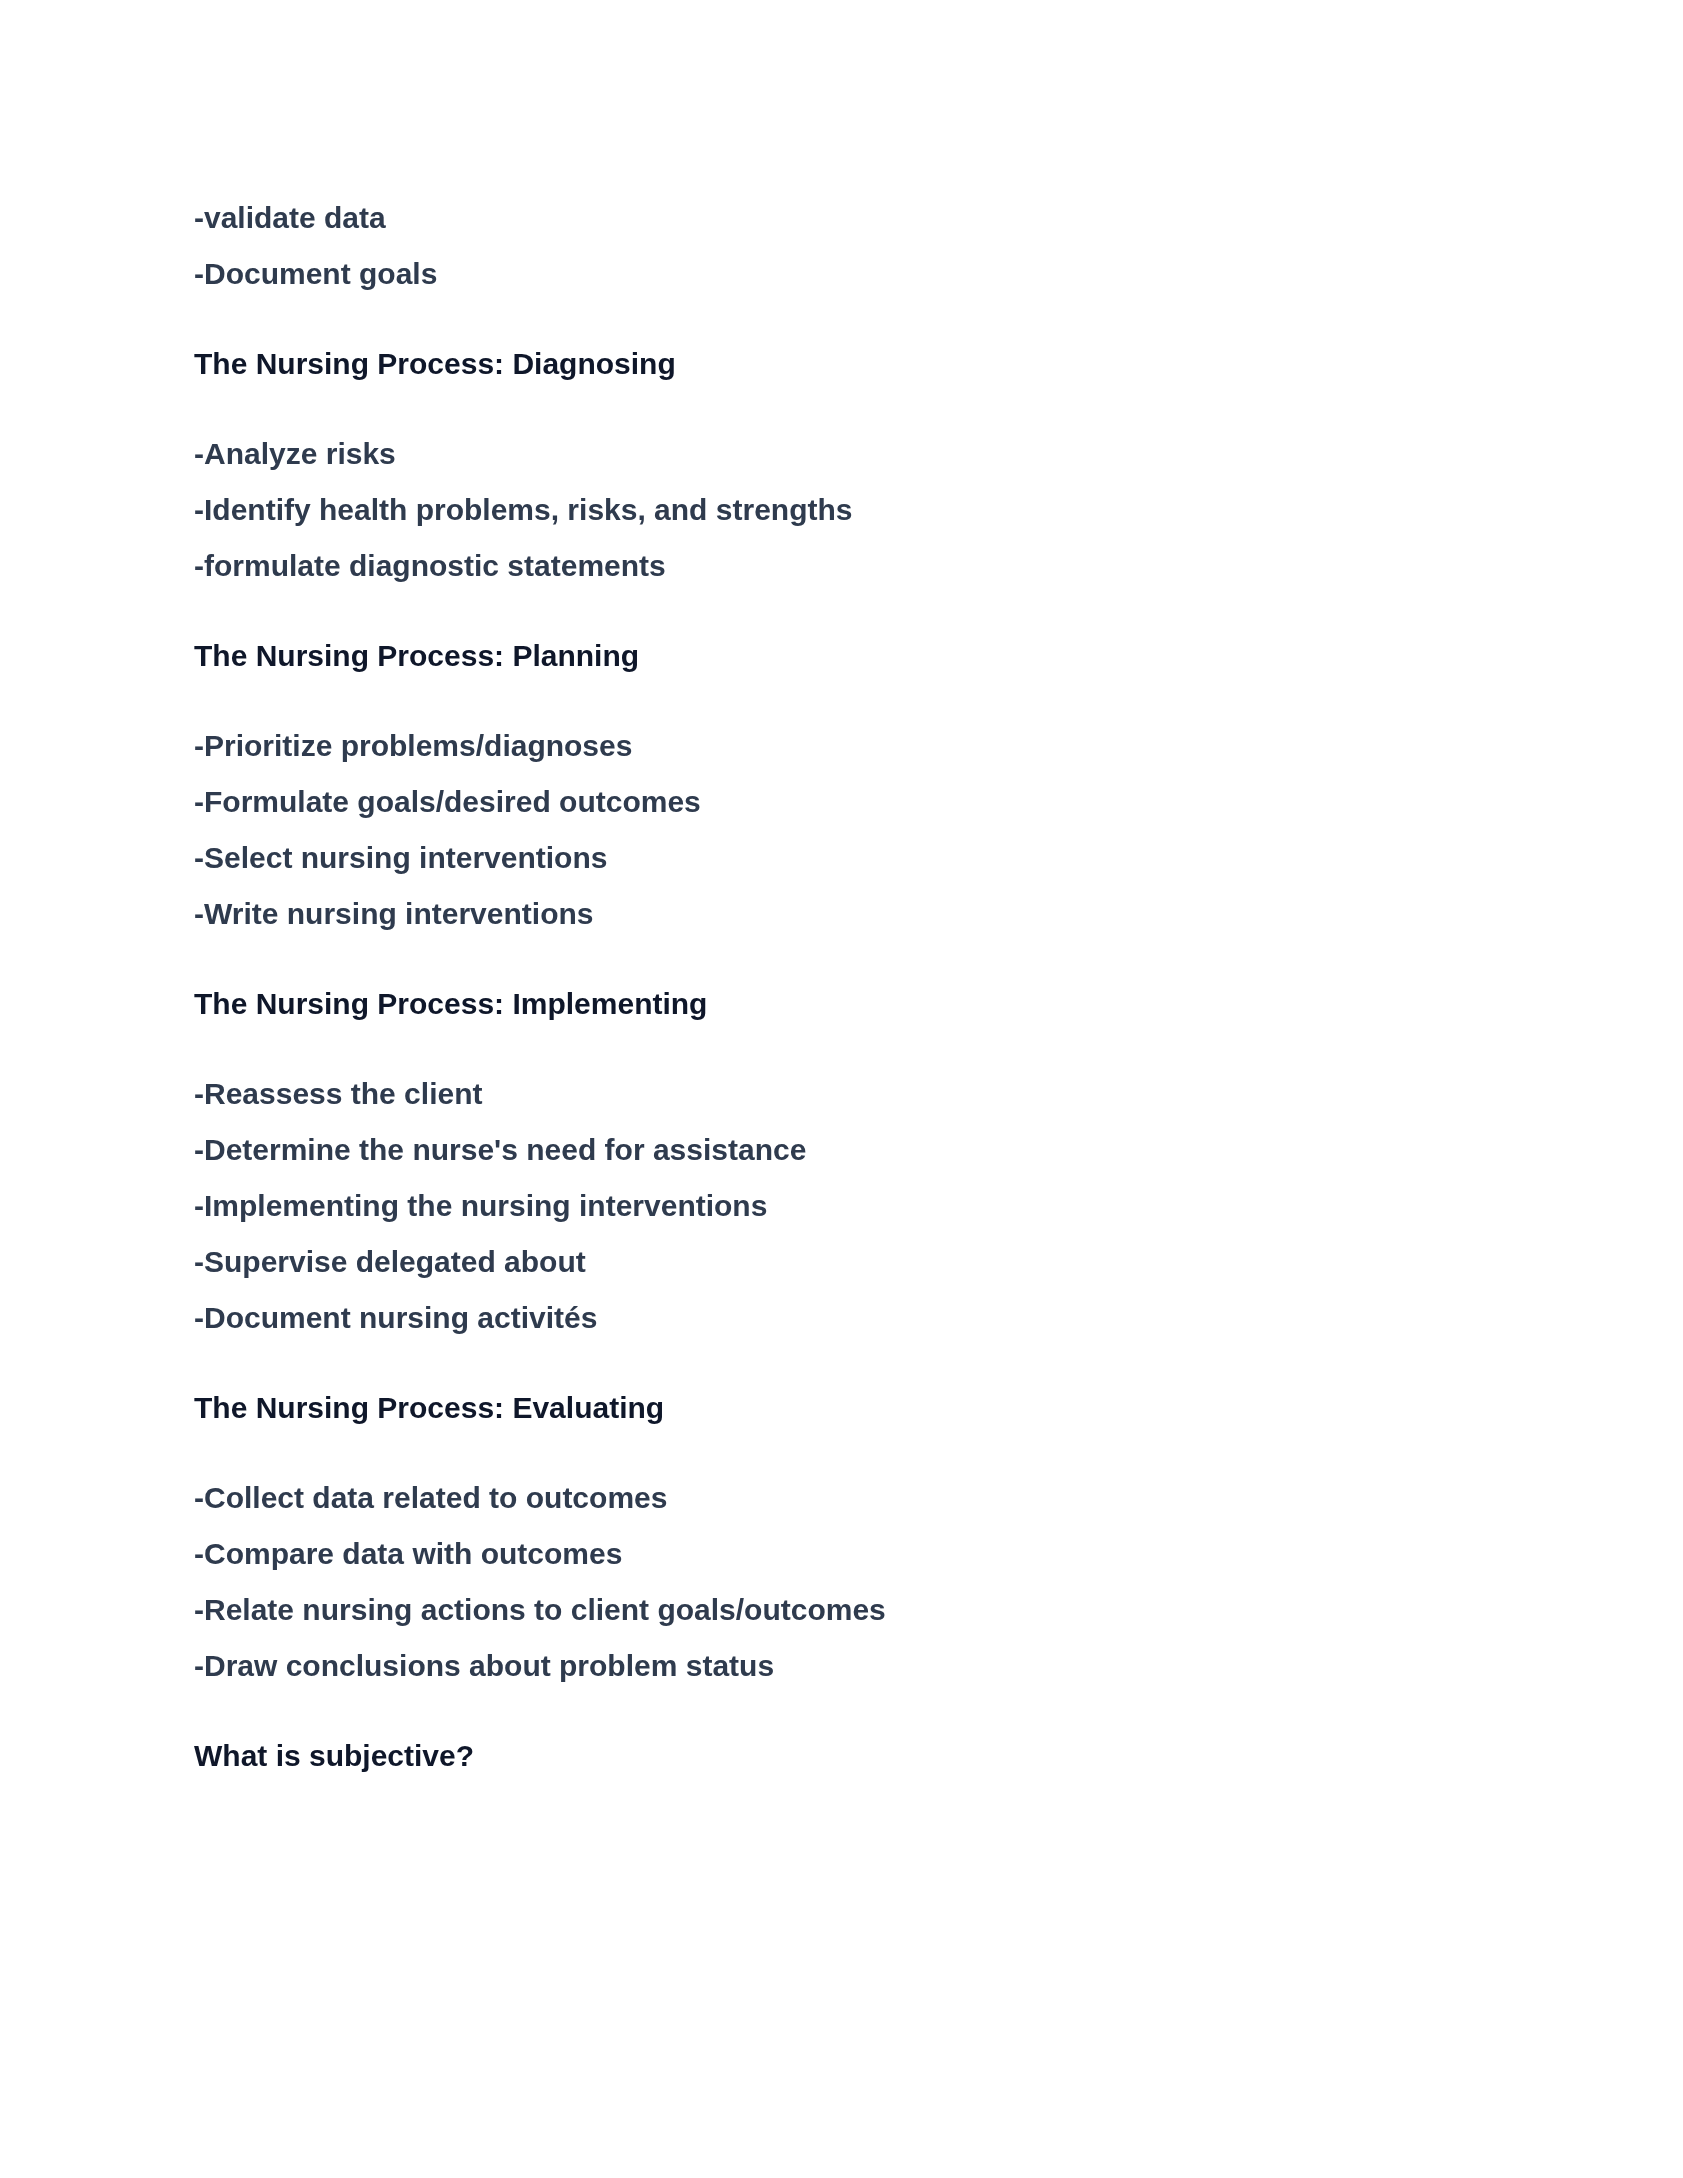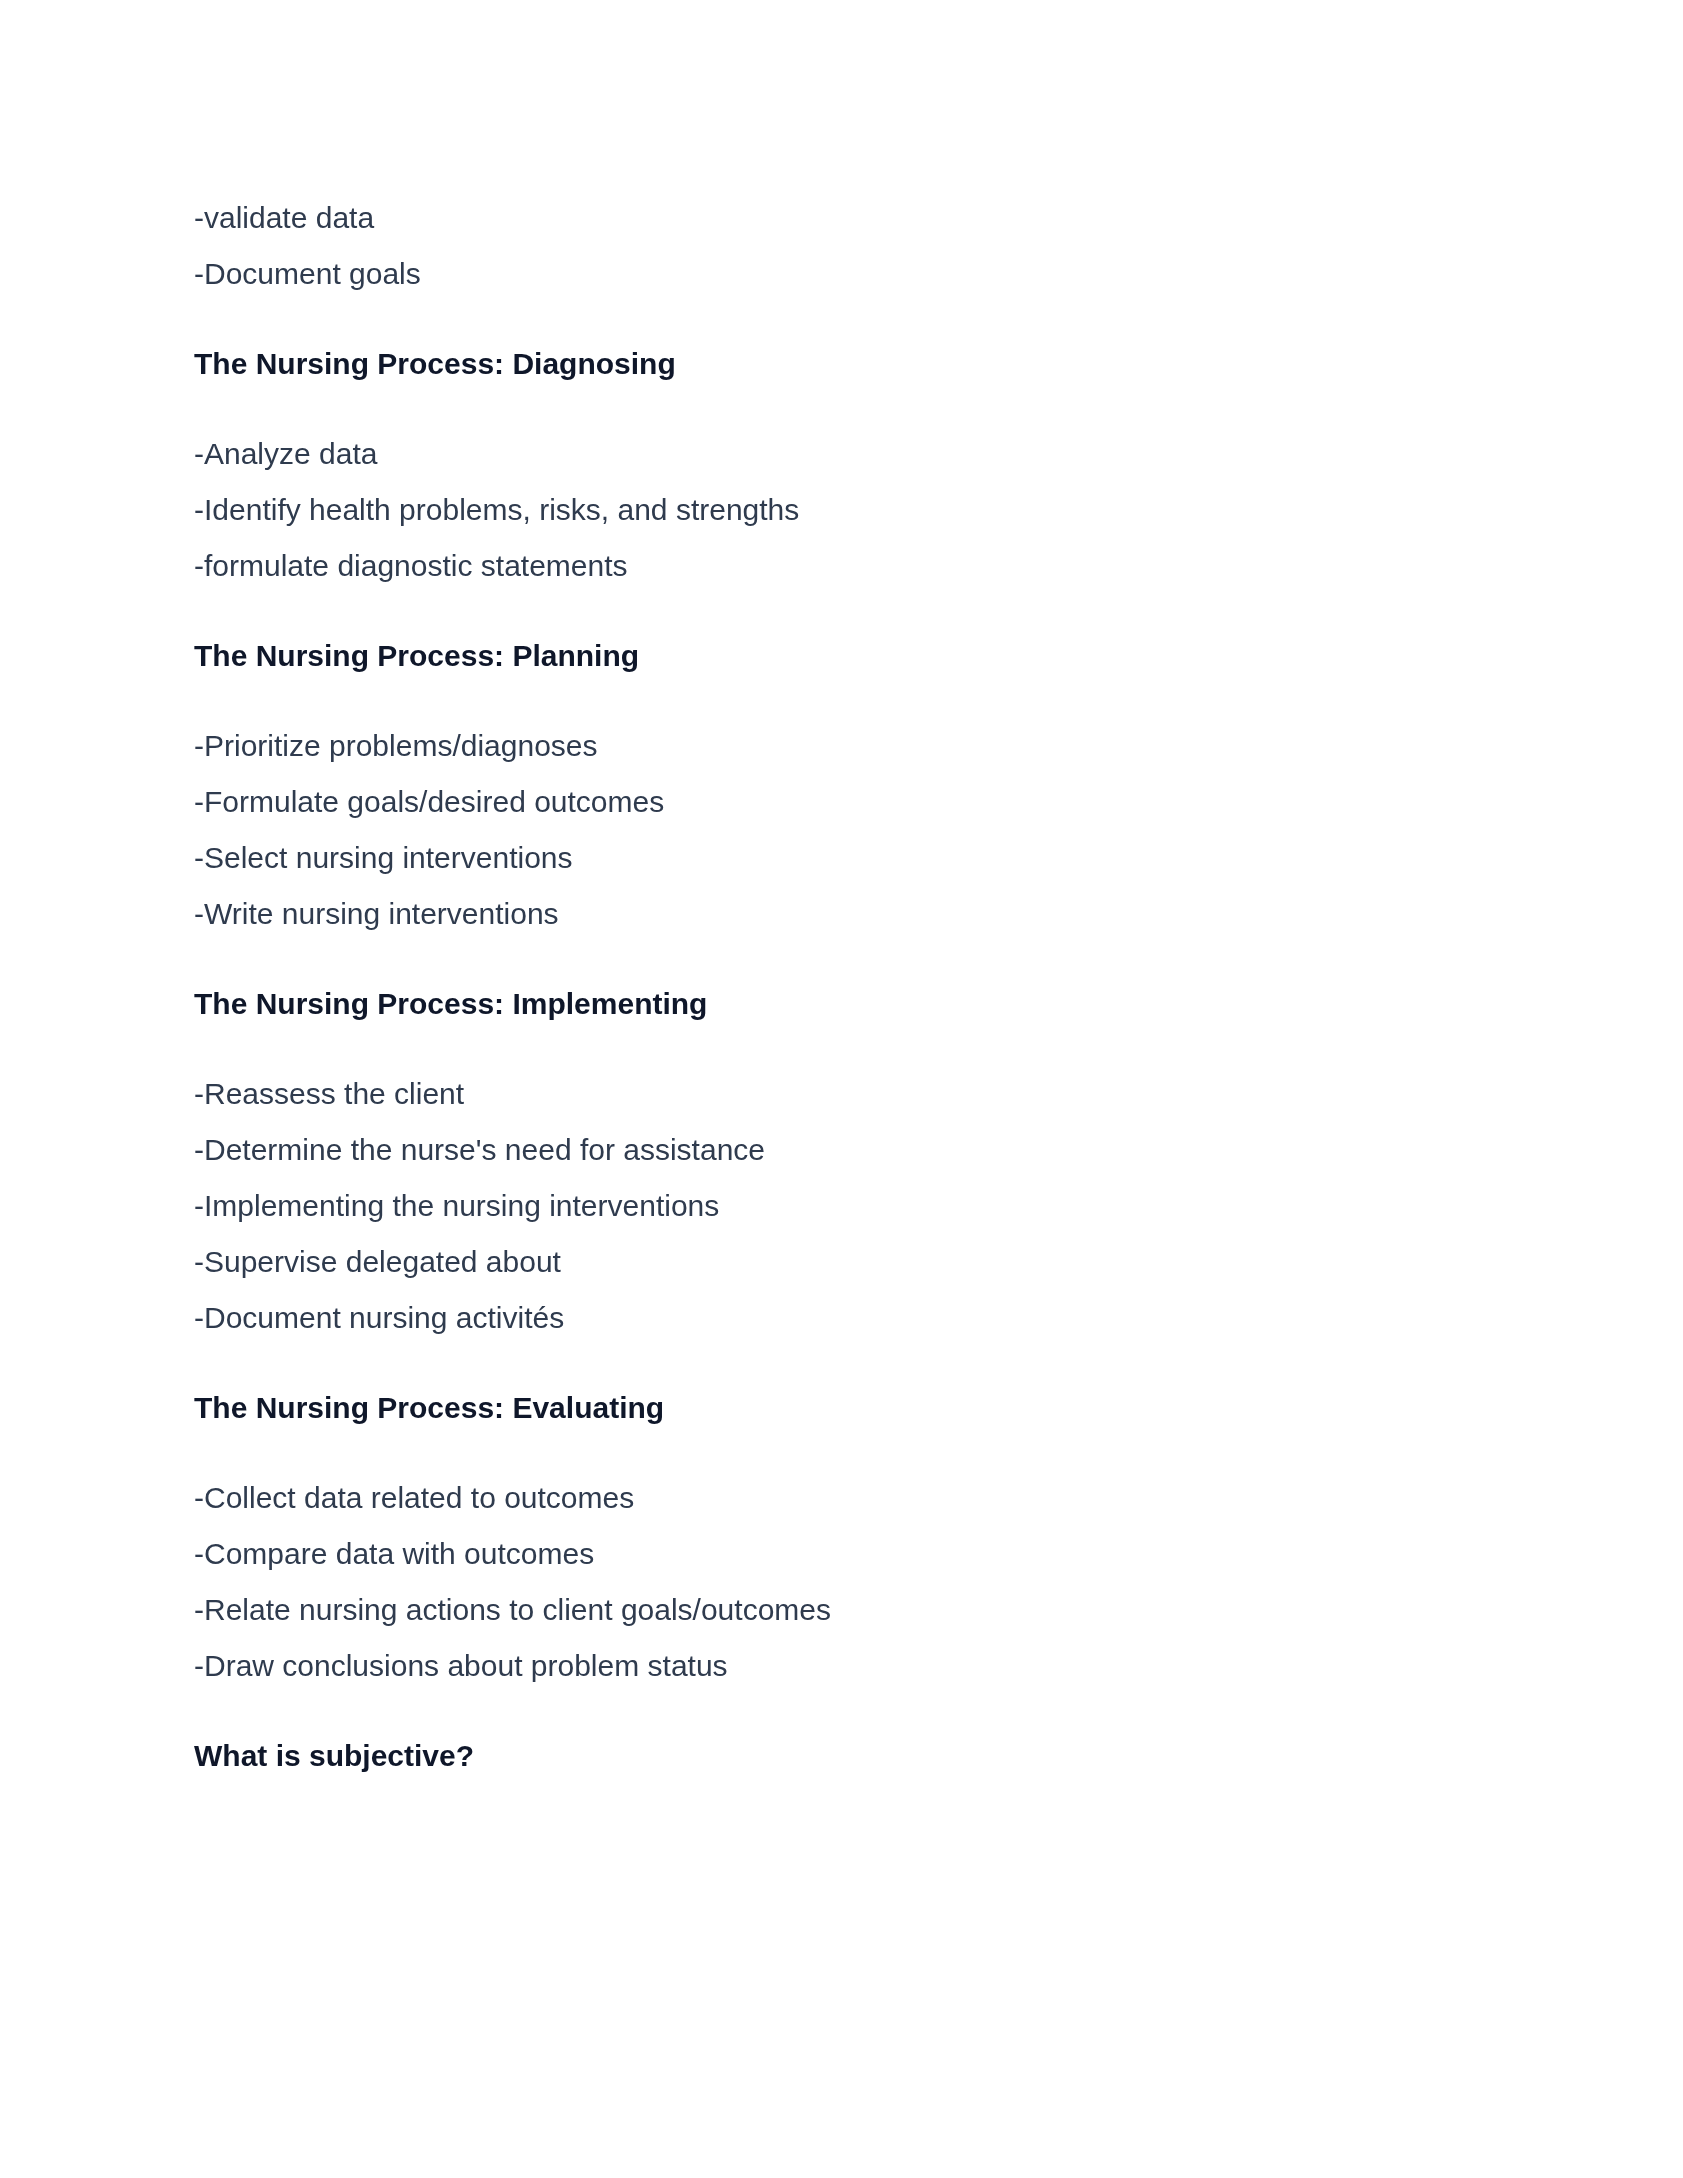--- a/index.html
+++ b/index.html
@@ -18,21 +18,21 @@
     width: 1683px;
     height: 2178px;
     padding: 190px 149px 0 194px;
     background: #ffffff;
     overflow: hidden;
   }
   .line {
     margin: 0;
     font-size: 30px;
     line-height: 56px;
-    font-weight: 400;
+    font-weight: 700;
     white-space: pre-wrap;
   }
   .group {
     margin: 0 0 34px 0;
   }
   .heading {
     margin: 0 0 34px 0;
     font-size: 30px;
     line-height: 56px;
     font-weight: 700;
@@ -44,21 +44,21 @@
 
 <div class="page">
 
   <div class="group">
     <p class="line">-validate data</p>
     <p class="line">-Document goals</p>
   </div>
 
   <h3 class="heading">The Nursing Process: Diagnosing</h3>
   <div class="group">
-    <p class="line">-Analyze data</p>
+    <p class="line">-Analyze risks</p>
     <p class="line">-Identify health problems, risks, and strengths</p>
     <p class="line">-formulate diagnostic statements</p>
   </div>
 
   <h3 class="heading">The Nursing Process: Planning</h3>
   <div class="group">
     <p class="line">-Prioritize problems/diagnoses</p>
     <p class="line">-Formulate goals/desired outcomes</p>
     <p class="line">-Select nursing interventions</p>
     <p class="line">-Write nursing interventions</p>

